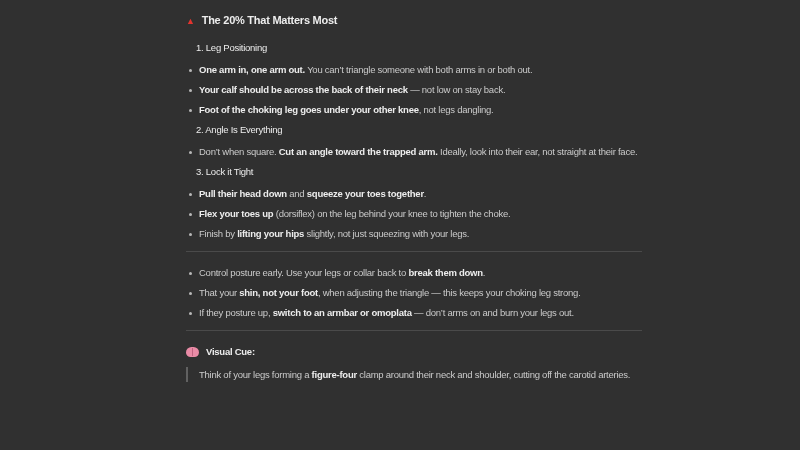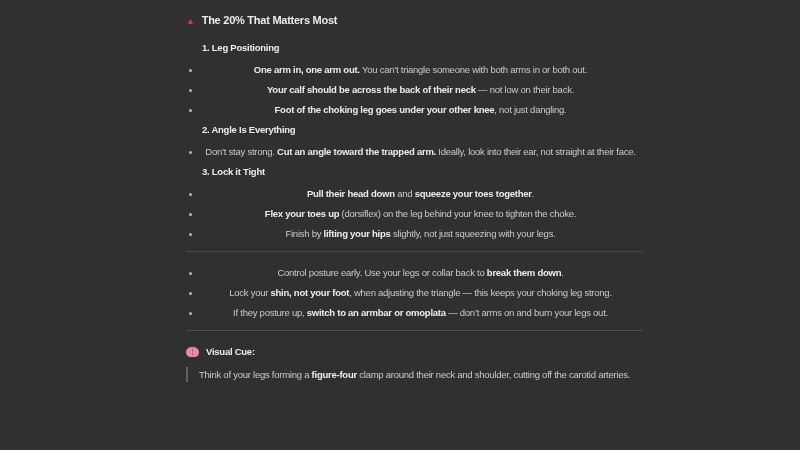--- a/index.html
+++ b/index.html
@@ -45,34 +45,33 @@
     white-space:nowrap;
   }
   .tri{
     display:inline-block;
     color:var(--accent-red);
     font-size:9px;
     margin-right:7px;
     transform:translateY(-0.5px);
   }
   .h{
-    font-weight:700;
+    font-weight:400;
     color:var(--text-bold);
-    margin:6px 16px 8px;
+    margin:6px 10px 8px;
     white-space:nowrap;
   }
   ul.bullets{
     list-style:none;
   }
   ul.bullets li{
     position:relative;
     padding-left:13px;
     margin-bottom:6px;
     white-space:nowrap;
-    text-align:center;
   }
   .dot{
     position:absolute;
     left:3px;top:6px;
     width:3px;height:3px;
     border-radius:50%;
     background:#b8b8b8;
   }
   .bold, .runs .bold{
     font-weight:700;
@@ -144,41 +143,41 @@
 <div class="canvas">
   <div class="message">
 
     <div class="title">
       <span class="tri">▲</span><span>The 20% That Matters Most</span>
     </div>
 
     <div class="h">1. Leg Positioning</div>
     <ul class="bullets">
       <li><span class="dot"></span><span class="runs"><span class="bold">One arm in, one arm out.</span><span> You can’t triangle someone with both arms in or both out.</span></span></li>
-      <li><span class="dot"></span><span class="runs"><span class="bold">Your calf should be across the back of their neck</span><span> — not low on their back.</span></span></li>
-      <li><span class="dot"></span><span class="runs"><span class="bold">Foot of the choking leg goes under your other knee</span><span>, not just dangling.</span></span></li>
+      <li><span class="dot"></span><span class="runs"><span class="bold">Your calf should be across the back of their neck</span><span> — not low on stay back.</span></span></li>
+      <li><span class="dot"></span><span class="runs"><span class="bold">Foot of the choking leg goes under your other knee</span><span>, not legs dangling.</span></span></li>
     </ul>
 
     <div class="h">2. Angle Is Everything</div>
     <ul class="bullets">
-      <li><span class="dot"></span><span class="runs"><span>Don’t stay strong. </span><span class="bold">Cut an angle toward the trapped arm.</span><span> Ideally, look into their ear, not straight at their face.</span></span></li>
+      <li><span class="dot"></span><span class="runs"><span>Don’t when square. </span><span class="bold">Cut an angle toward the trapped arm.</span><span> Ideally, look into their ear, not straight at their face.</span></span></li>
     </ul>
 
     <div class="h">3. Lock it Tight</div>
     <ul class="bullets">
       <li><span class="dot"></span><span class="runs"><span class="bold">Pull their head down</span><span> and </span><span class="bold">squeeze your toes together</span><span>.</span></span></li>
       <li><span class="dot"></span><span class="runs"><span class="bold">Flex your toes up</span><span> (dorsiflex) on the leg behind your knee to tighten the choke.</span></span></li>
       <li><span class="dot"></span><span class="runs"><span>Finish by </span><span class="bold">lifting your hips</span><span> slightly, not just squeezing with your legs.</span></span></li>
     </ul>
 
     <hr class="divider">
 
     <ul class="bullets">
       <li><span class="dot"></span><span class="runs"><span>Control posture early. Use your legs or collar back to </span><span class="bold">break them down</span><span>.</span></span></li>
-      <li><span class="dot"></span><span class="runs"><span>Lock your </span><span class="bold">shin, not your foot</span><span>, when adjusting the triangle — this keeps your choking leg strong.</span></span></li>
+      <li><span class="dot"></span><span class="runs"><span>That your </span><span class="bold">shin, not your foot</span><span>, when adjusting the triangle — this keeps your choking leg strong.</span></span></li>
       <li><span class="dot"></span><span class="runs"><span>If they posture up, </span><span class="bold">switch to an armbar or omoplata</span><span> — don’t arms on and burn your legs out.</span></span></li>
     </ul>
 
     <hr class="divider">
 
     <div class="iconhead">
       <span class="brain"></span>
         <span>Visual Cue:</span>
     </div>
     <blockquote class="quote runs"><span>Think of your legs forming a </span><span class="bold">figure-four</span><span> clamp around their neck and shoulder, cutting off the carotid arteries.</span></blockquote>

